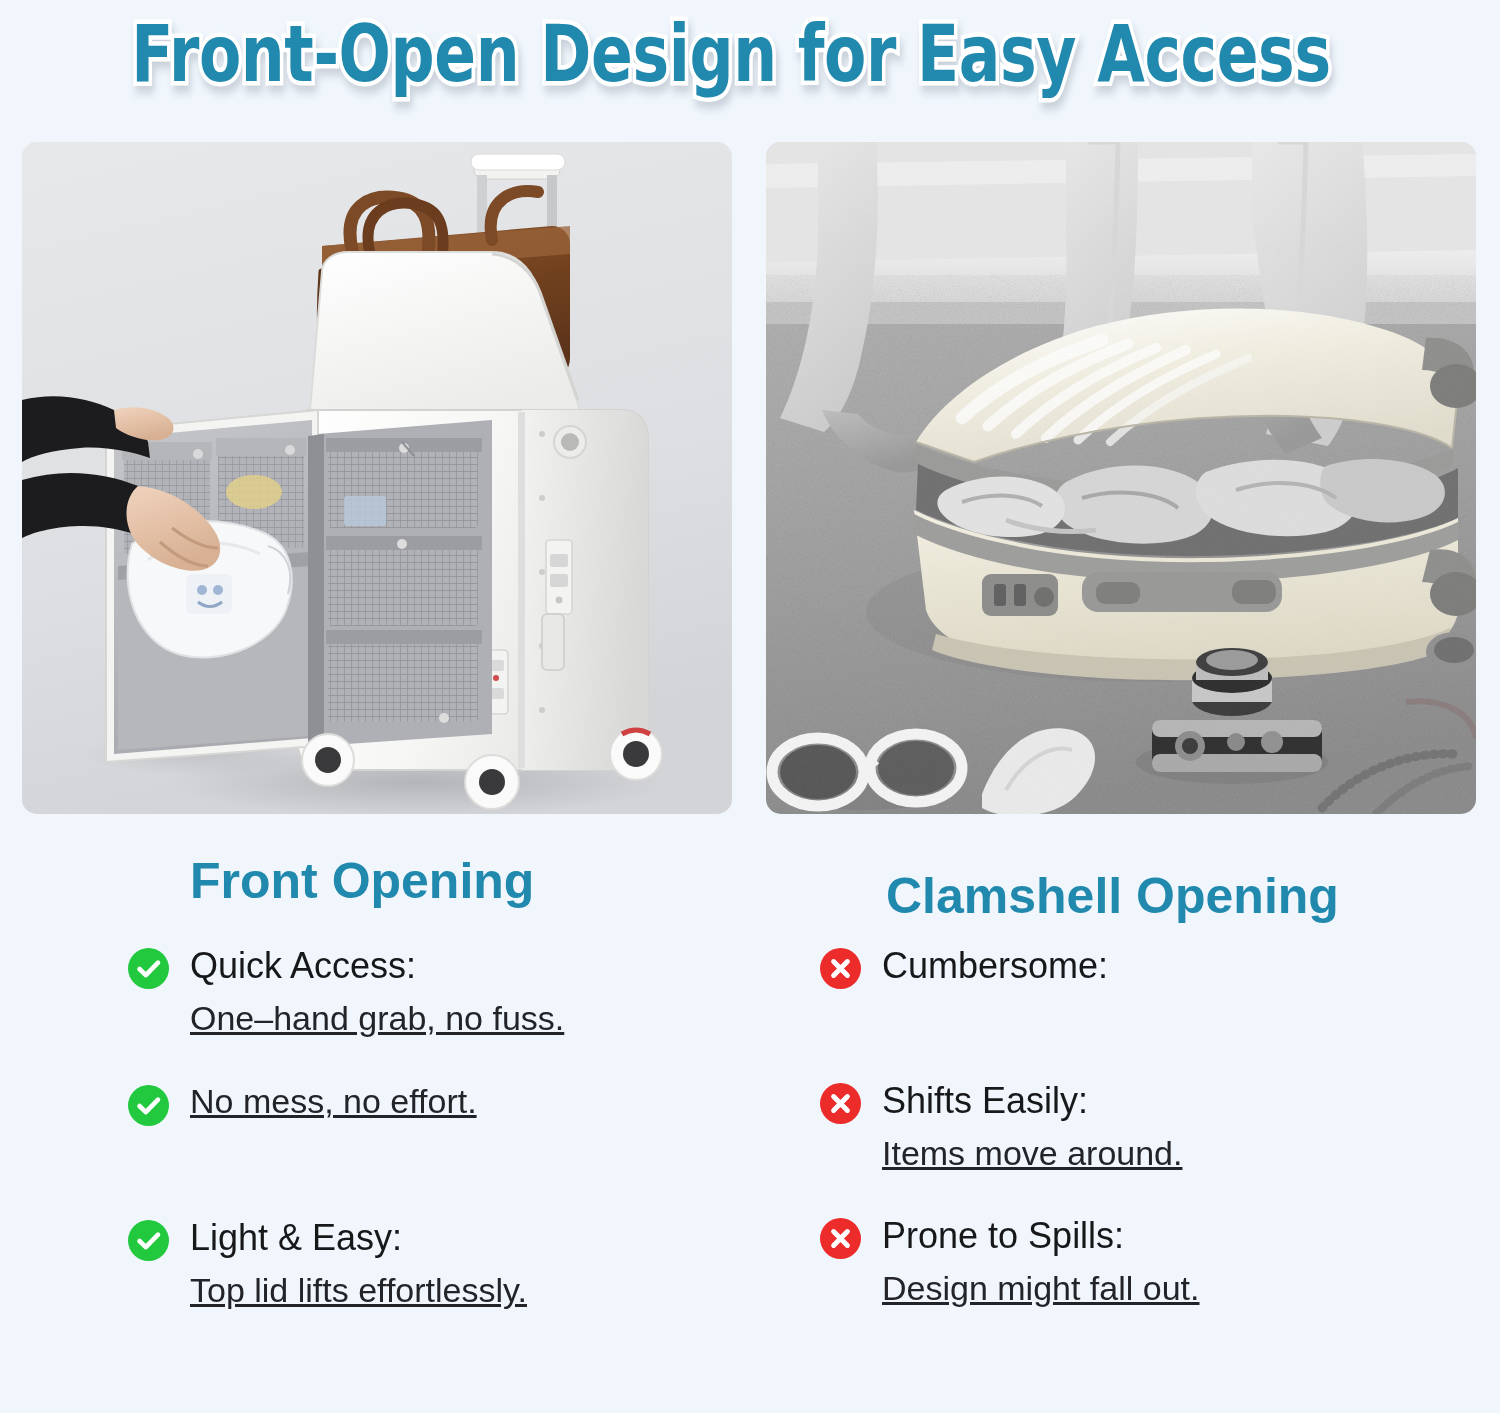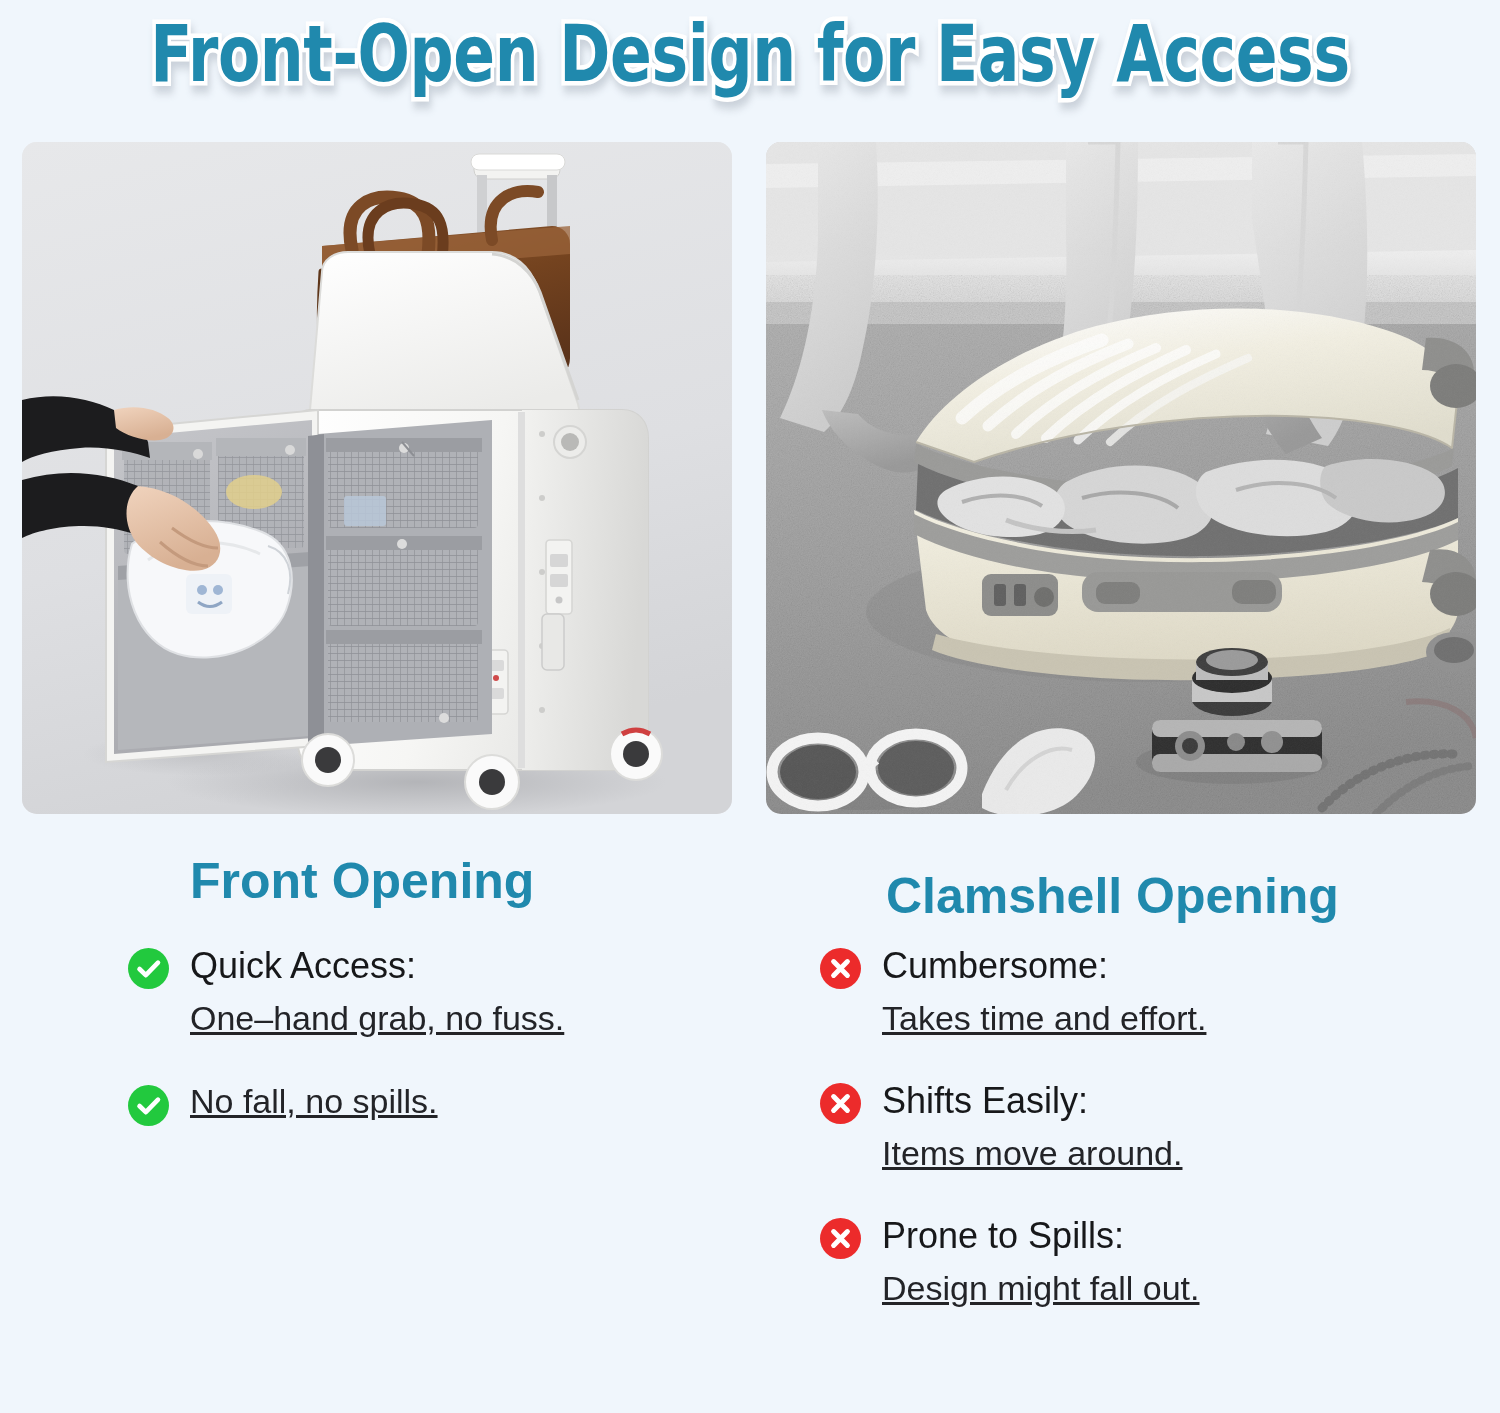--- a/index.html
+++ b/index.html
@@ -8,21 +8,21 @@
     background:#f0f6fc;
     font-family:"Liberation Sans", sans-serif;
     overflow:hidden;
     position:relative;
   }
   .page{position:relative;width:1500px;height:1413px;}
 
   
   .headline-wrap{
     position:absolute;left:0;top:0;width:1500px;height:108px;
-    display:flex;align-items:center;justify-content:center;
+    display:flex;align-items:center;justify-content:flex-end;
   }
   .headline{
     font-family:"DejaVu Sans", sans-serif;
     font-weight:700;
     font-size:79px;
     line-height:1;
     letter-spacing:-0.5px;
     color:#2089ad;
     transform:scaleX(0.78);
     transform-origin:center center;
@@ -435,36 +435,45 @@
         <div class="bsub">One–hand grab, no fuss.</div>
       </div>
 
       <div class="bullet">
         <span class="icon">
           <svg viewBox="0 0 41 41">
               <circle cx="20.5" cy="20.5" r="20.5" fill="#22c93e"></circle>
               <path d="M11.5 21 L17.8 27.2 L30 14.6" fill="none" stroke="#ffffff" stroke-width="4.6" stroke-linecap="round" stroke-linejoin="round"></path>
             </svg>
         </span>
-        <div class="bsub">No fall, no spills.</div>
-      </div>
-
+        <div class="bsub">No mess, no effort.</div>
+      </div>
+
+      <div class="bullet">
+        <span class="icon">
+          <svg viewBox="0 0 41 41">
+              <circle cx="20.5" cy="20.5" r="20.5" fill="#22c93e"></circle>
+              <path d="M11.5 21 L17.8 27.2 L30 14.6" fill="none" stroke="#ffffff" stroke-width="4.6" stroke-linecap="round" stroke-linejoin="round"></path>
+            </svg>
+        </span>
+        <div class="btitle">Light &amp; Easy:</div>
+        <div class="bsub">Top lid lifts effortlessly.</div>
+      </div>
     </div>
 
     <div class="col right">
 
       <div class="bullet">
         <span class="icon">
           <svg viewBox="0 0 41 41">
               <circle cx="20.5" cy="20.5" r="20.5" fill="#ec2b2b"></circle>
               <path d="M13.6 13.6 L27.4 27.4 M27.4 13.6 L13.6 27.4" fill="none" stroke="#ffffff" stroke-width="5" stroke-linecap="round"></path>
             </svg>
         </span>
         <div class="btitle">Cumbersome:</div>
-        <div class="bsub">Takes time and effort.</div>
       </div>
 
       <div class="bullet">
         <span class="icon">
           <svg viewBox="0 0 41 41">
               <circle cx="20.5" cy="20.5" r="20.5" fill="#ec2b2b"></circle>
               <path d="M13.6 13.6 L27.4 27.4 M27.4 13.6 L13.6 27.4" fill="none" stroke="#ffffff" stroke-width="5" stroke-linecap="round"></path>
             </svg>
         </span>
         <div class="btitle">Shifts Easily:</div>

